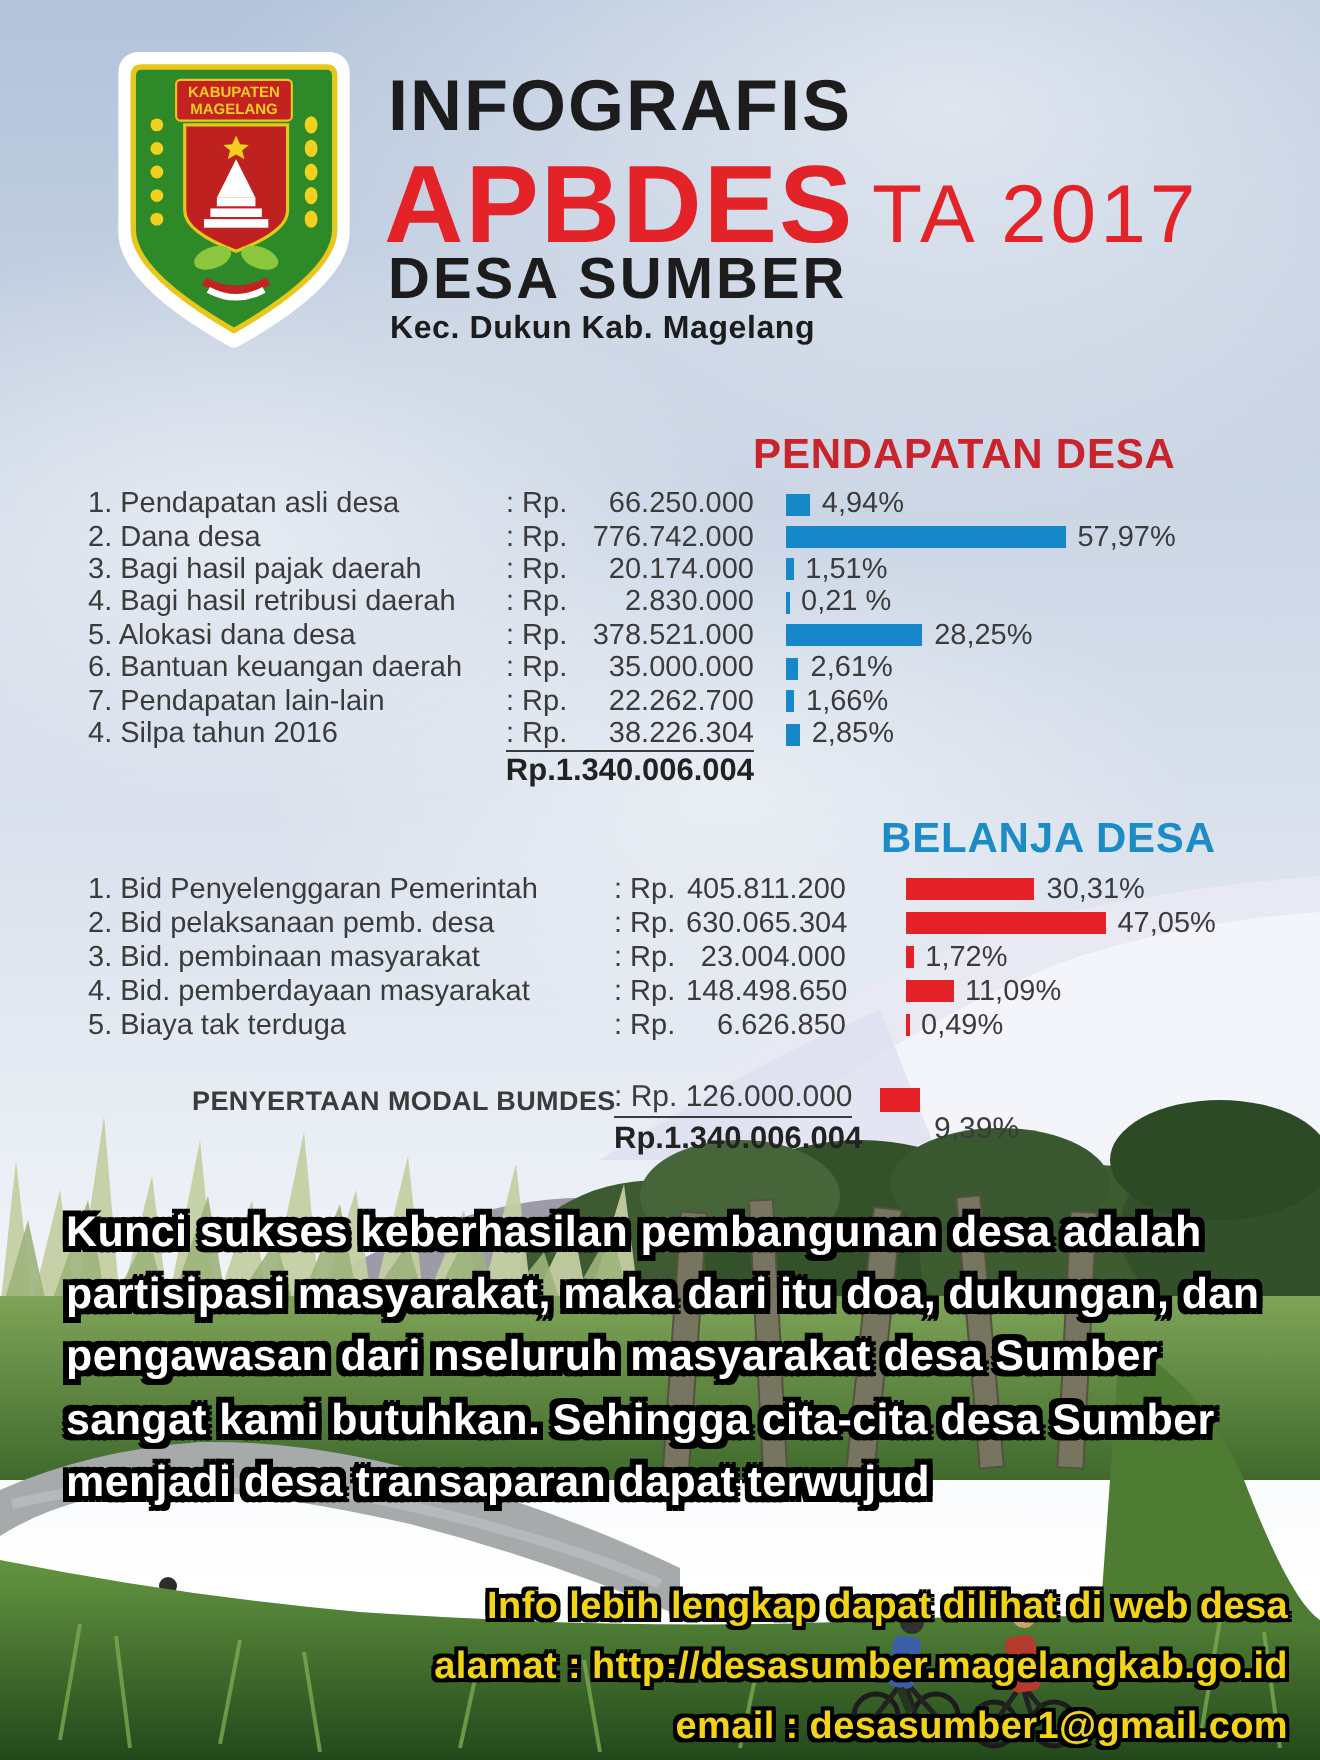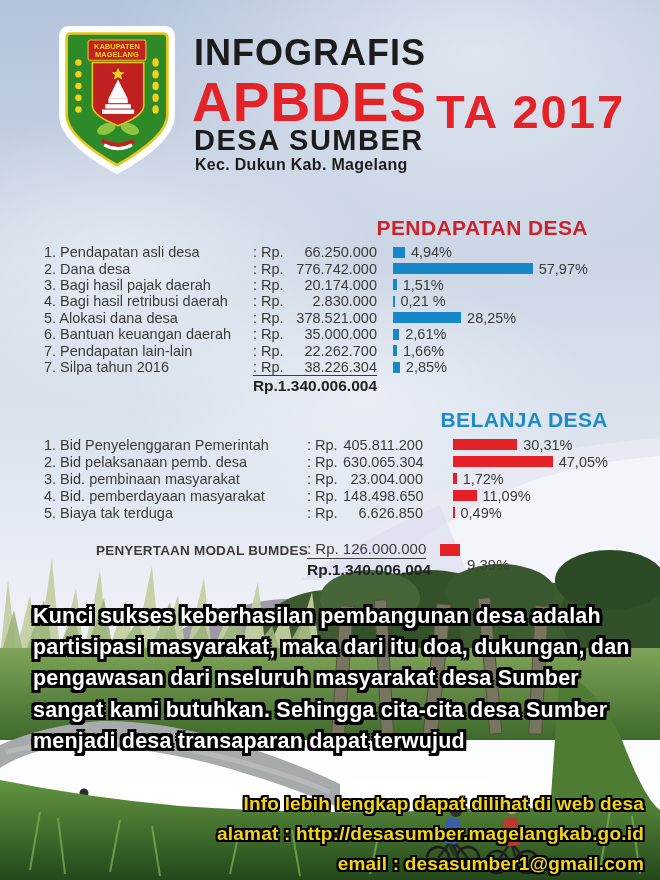--- a/index.html
+++ b/index.html
@@ -12,21 +12,21 @@
       radial-gradient(60% 26% at 18% 30%, rgba(255,255,255,.5), rgba(255,255,255,0) 65%),
       radial-gradient(50% 20% at 55% 45%, rgba(255,255,255,.45), rgba(255,255,255,0) 70%),
       linear-gradient(180deg,#b3c3da 0%,#c5d1e2 20%,#d8e0ec 45%,#ecf0f6 68%,#ffffff 90%);}
   .mountain-haze{position:absolute;left:0;top:420px;width:660px;height:160px;}
   .photo{position:absolute;left:0;top:540px;width:660px;height:340px;}
   
   .logo{position:absolute;left:50px;top:26px;width:134px;height:150px;}
   .titles{position:absolute;left:192px;top:30px;width:462px;height:150px;}
   .t-info{position:absolute;left:2px;top:2px;font-size:36px;font-weight:bold;color:#1c1c1c;letter-spacing:1px;}
   .t-apbdes{position:absolute;left:0;top:40px;font-size:55px;font-weight:800;color:#e32328;letter-spacing:1px;}
-  .t-year{position:absolute;left:244px;top:54px;font-size:47px;font-weight:700;color:#e32328;letter-spacing:2px;}
+  .t-year{position:absolute;left:244px;top:54px;font-size:41px;font-weight:400;color:#e32328;letter-spacing:2px;}
   .t-desa{position:absolute;left:2px;top:94px;font-size:29px;font-weight:bold;color:#1c1c1c;letter-spacing:1.5px;}
   .t-kec{position:absolute;left:3px;top:126px;font-size:16px;font-weight:bold;color:#1c1c1c;letter-spacing:.3px;}
   
   .sec{position:absolute;left:44px;}
   .sec-pendapatan{top:216px;}
   .sec-belanja{top:408px;}
   .sec h2{margin:0 0 4px 51px;font-size:21px;font-weight:bold;letter-spacing:.4px;text-align:right;}
   .sec-pendapatan h2{color:#c9232b;}
   .sec-belanja h2{color:#1d8cc6;margin-left:24px;}
   .row{display:grid;align-items:center;font-size:14.5px;color:#3b3b3b;}
@@ -251,21 +251,21 @@
         <div class="row pendapatan-row">
           <span class="c-label">7. Pendapatan lain-lain</span>
           <span class="c-colon">: Rp.</span>
           <span class="c-amount">22.262.700</span>
           <span class="c-bar">
             <span class="bar bar-blue" style="width: 4.0006px;"></span>
             <span class="pct">1,66%</span>
           </span>
         </div>
         <div class="row pendapatan-row">
-          <span class="c-label">7. Silpa tahun 2016</span>
+          <span class="c-label">4. Silpa tahun 2016</span>
           <span class="c-colon u">: Rp.</span>
           <span class="c-amount u">38.226.304</span>
           <span class="c-bar">
             <span class="bar bar-blue" style="width: 6.8685px;"></span>
             <span class="pct">2,85%</span>
           </span>
         </div>
       </div>
     <div class="total">Rp.1.340.006.004</div>
   </section>

